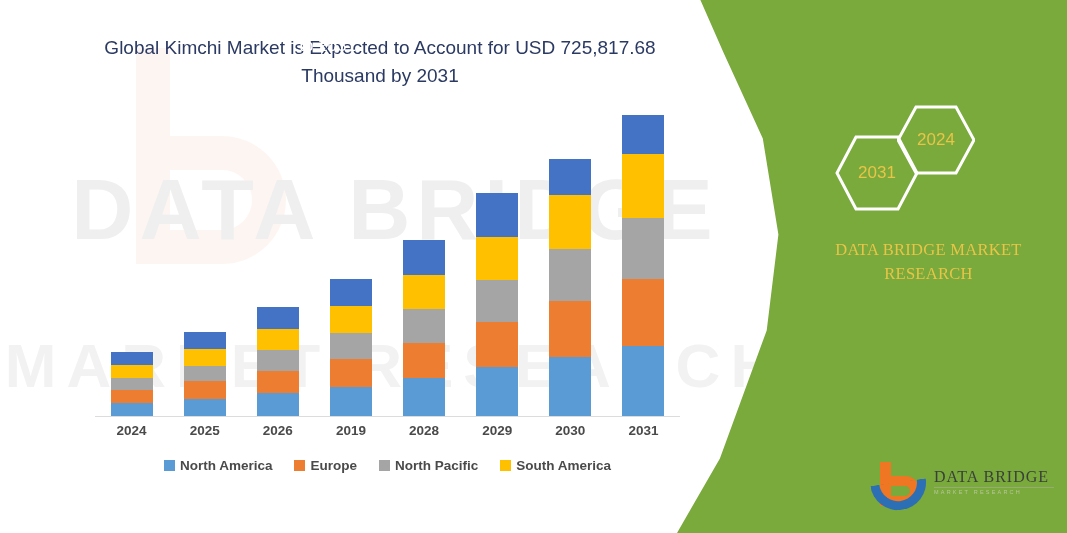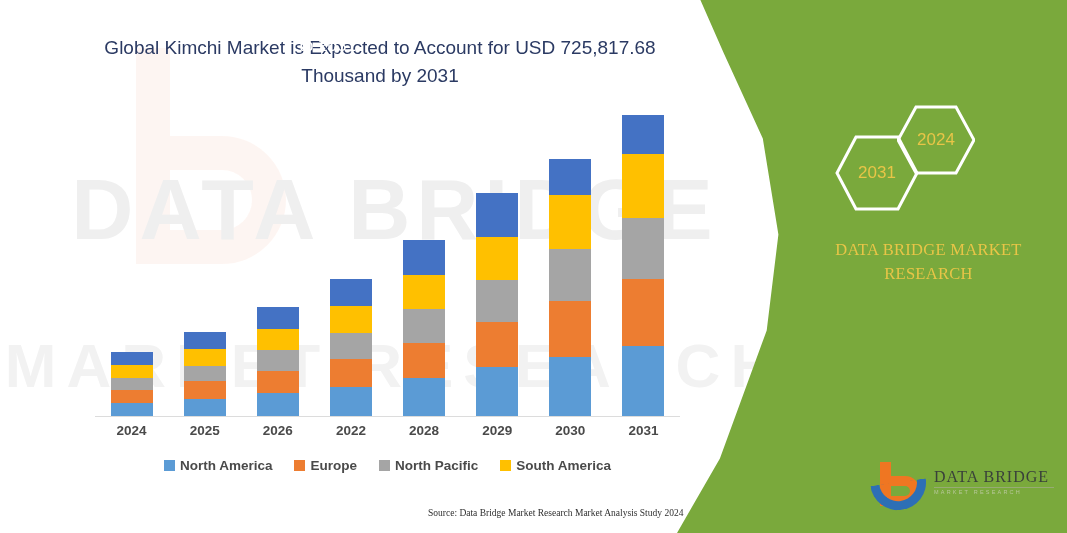--- a/index.html
+++ b/index.html
@@ -157,21 +157,21 @@
           <div class="seg" title="Asia Pacific 2031" style="background: rgb(165, 165, 165); height: 61.4786px;"></div>
           <div class="seg" title="Europe 2031" style="background: rgb(237, 125, 49); height: 66.8714px;"></div>
           <div class="seg" title="North America 2031" style="background: rgb(91, 155, 213); height: 71.1857px;"></div>
         </div>
       </div>
     <div id="axis-line"></div>
     <div id="x-axis">
         <div class="x-tick" style="left: 0.5625px;">2024</div>
         <div class="x-tick" style="left: 73.6875px;">2025</div>
         <div class="x-tick" style="left: 146.812px;">2026</div>
-        <div class="x-tick" style="left: 219.938px;">2022</div>
+        <div class="x-tick" style="left: 219.938px;">2019</div>
         <div class="x-tick" style="left: 293.062px;">2028</div>
         <div class="x-tick" style="left: 366.188px;">2029</div>
         <div class="x-tick" style="left: 439.312px;">2030</div>
         <div class="x-tick" style="left: 512.438px;">2031</div>
       </div>
 
     <div id="legend">
         <div class="legend-item">
           <span class="legend-swatch" style="background: rgb(91, 155, 213);"></span>
           <span>North America</span>
@@ -184,21 +184,20 @@
           <span class="legend-swatch" style="background: rgb(165, 165, 165);"></span>
           <span>North Pacific</span>
         </div>
         <div class="legend-item">
           <span class="legend-swatch" style="background: rgb(255, 192, 0);"></span>
           <span>South America</span>
         </div>
       </div>
 
     <div id="footer">
-      <div class="foot-txt" id="foot-right">Source: Data Bridge Market Research  Market Analysis Study 2024</div>
     </div>
   </div>
 
   <div id="right-panel"></div>
 
   <div id="right-title">Global Kimchi Market, By Regions, 2024 to 2031</div>
 
   <div class="hex" id="hex-2024">
     <svg viewBox="0 0 78 70" width="78" height="70">
       <polygon points="19,2 59,2 77,35 59,68 19,68 1,35" fill="none" stroke="#ffffff" stroke-width="3"></polygon>

